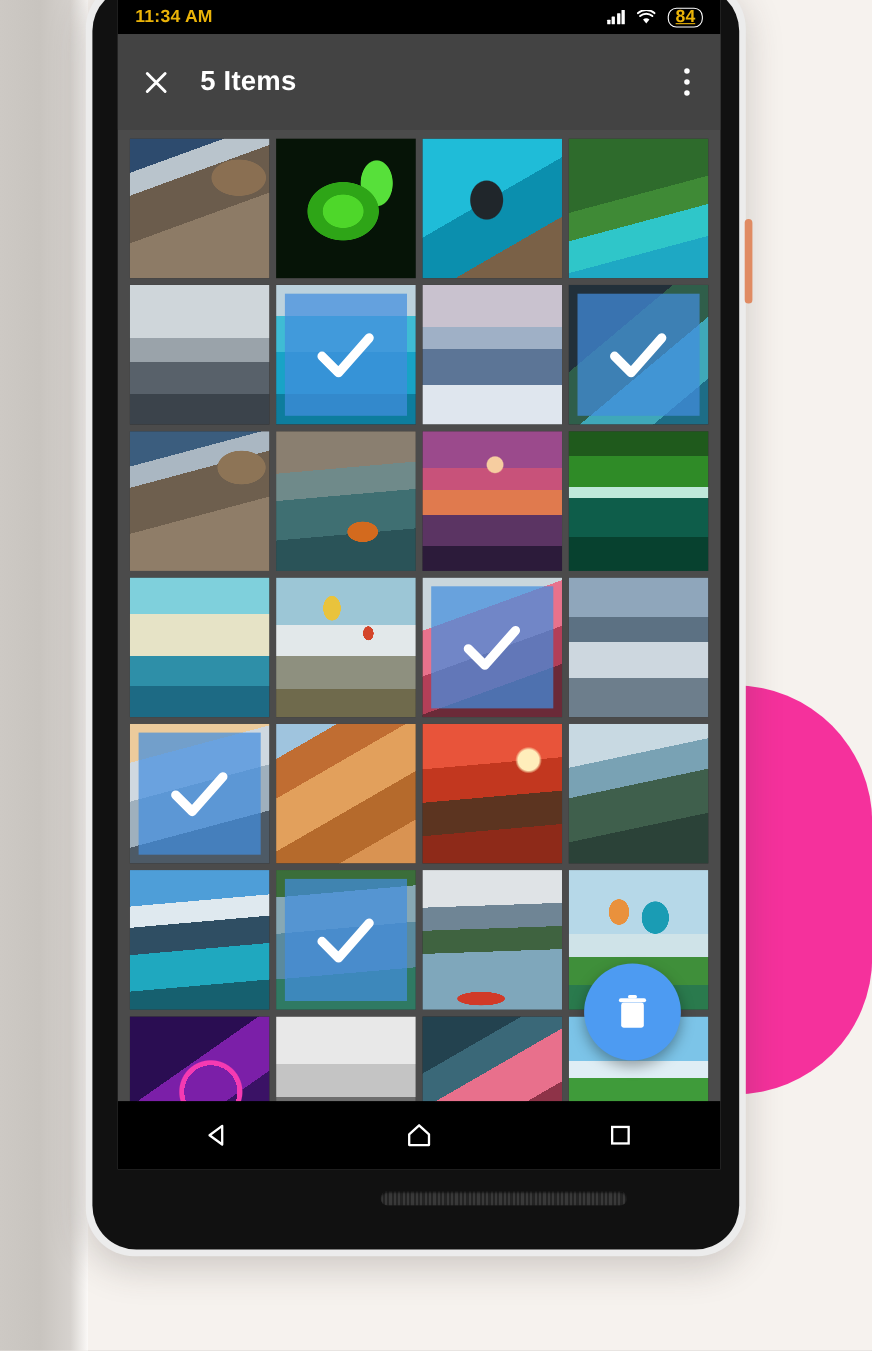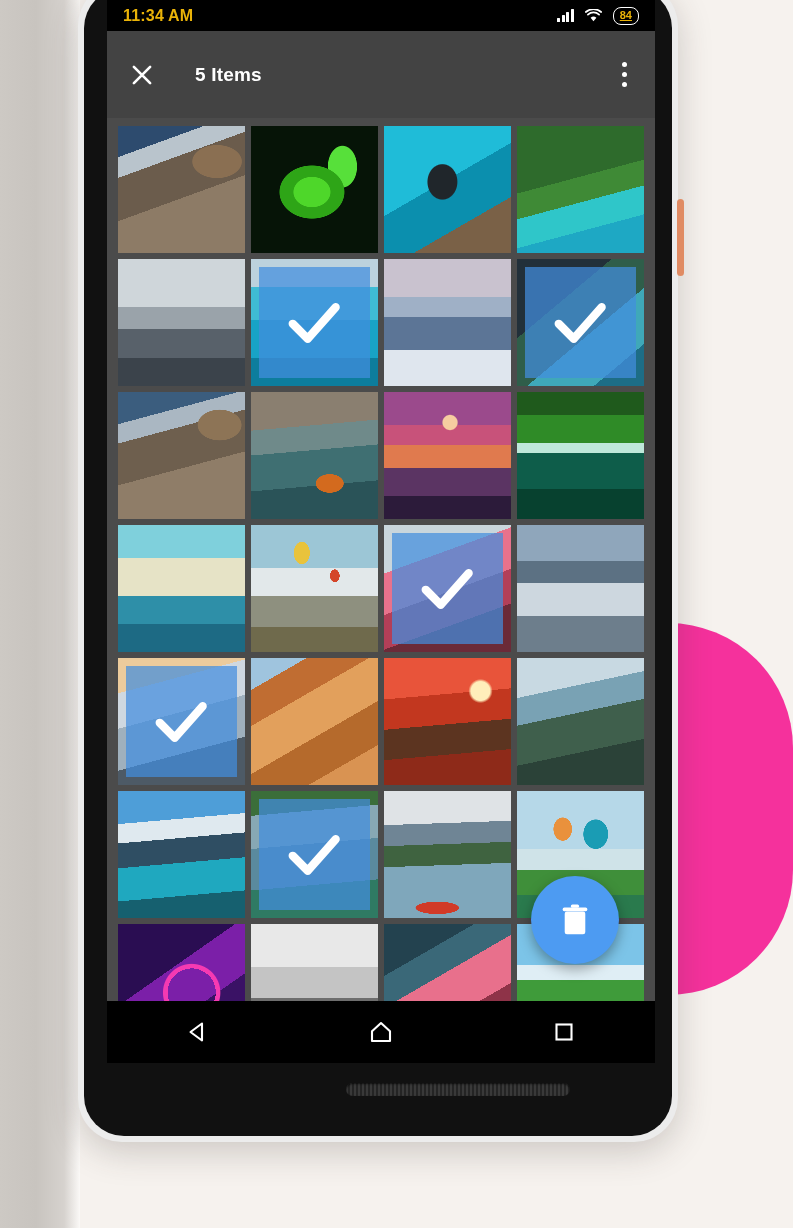--- a/index.html
+++ b/index.html
@@ -63,31 +63,31 @@
   #status-right{margin-left:auto;display:flex;align-items:center;gap:11px;}
   .sig-bars{display:flex;align-items:flex-end;gap:1.5px;height:13px;}
   .sig-bars i{display:block;width:3px;background:#fff;border-radius:.5px;}
   .sig-bars i:nth-child(1){height:4px;}
   .sig-bars i:nth-child(2){height:7px;}
   .sig-bars i:nth-child(3){height:10px;}
   .sig-bars i:nth-child(4){height:13px;}
   #battery-pill{
     border:1.6px solid #fff;border-radius:8px;padding:0 6px;height:16px;
     display:flex;align-items:center;justify-content:center;
-    font-size:11px;font-weight:bold;line-height:1;text-decoration:underline;
+    font-size:16px;font-weight:bold;line-height:1;text-decoration:underline;
   }
 
   
   #app-bar{
     position:absolute;left:0;top:31px;width:548px;height:87px;
     background:#434343;display:flex;align-items:center;
     padding:0 22px;box-sizing:border-box;
   }
   #close-icon{width:26px;height:26px;flex:0 0 auto;cursor:pointer;}
-  #app-title{color:#fff;font-size:19px;font-weight:bold;margin-left:40px;letter-spacing:.2px;text-align:center;}
+  #app-title{color:#fff;font-size:25px;font-weight:bold;margin-left:27px;letter-spacing:.2px;text-align:center;}
   #overflow-menu{margin-left:auto;display:flex;flex-direction:column;gap:5px;cursor:pointer;padding:6px;}
   #overflow-menu span{display:block;width:5px;height:5px;border-radius:50%;background:#fff;}
 
   
   #photo-grid{
     position:absolute;left:0;top:118px;width:548px;height:945px;
     padding:8px 11px 0 11px;box-sizing:border-box;
     display:grid;grid-template-columns:repeat(4,1fr);
     gap:6px;align-content:start;overflow:hidden;
   }

